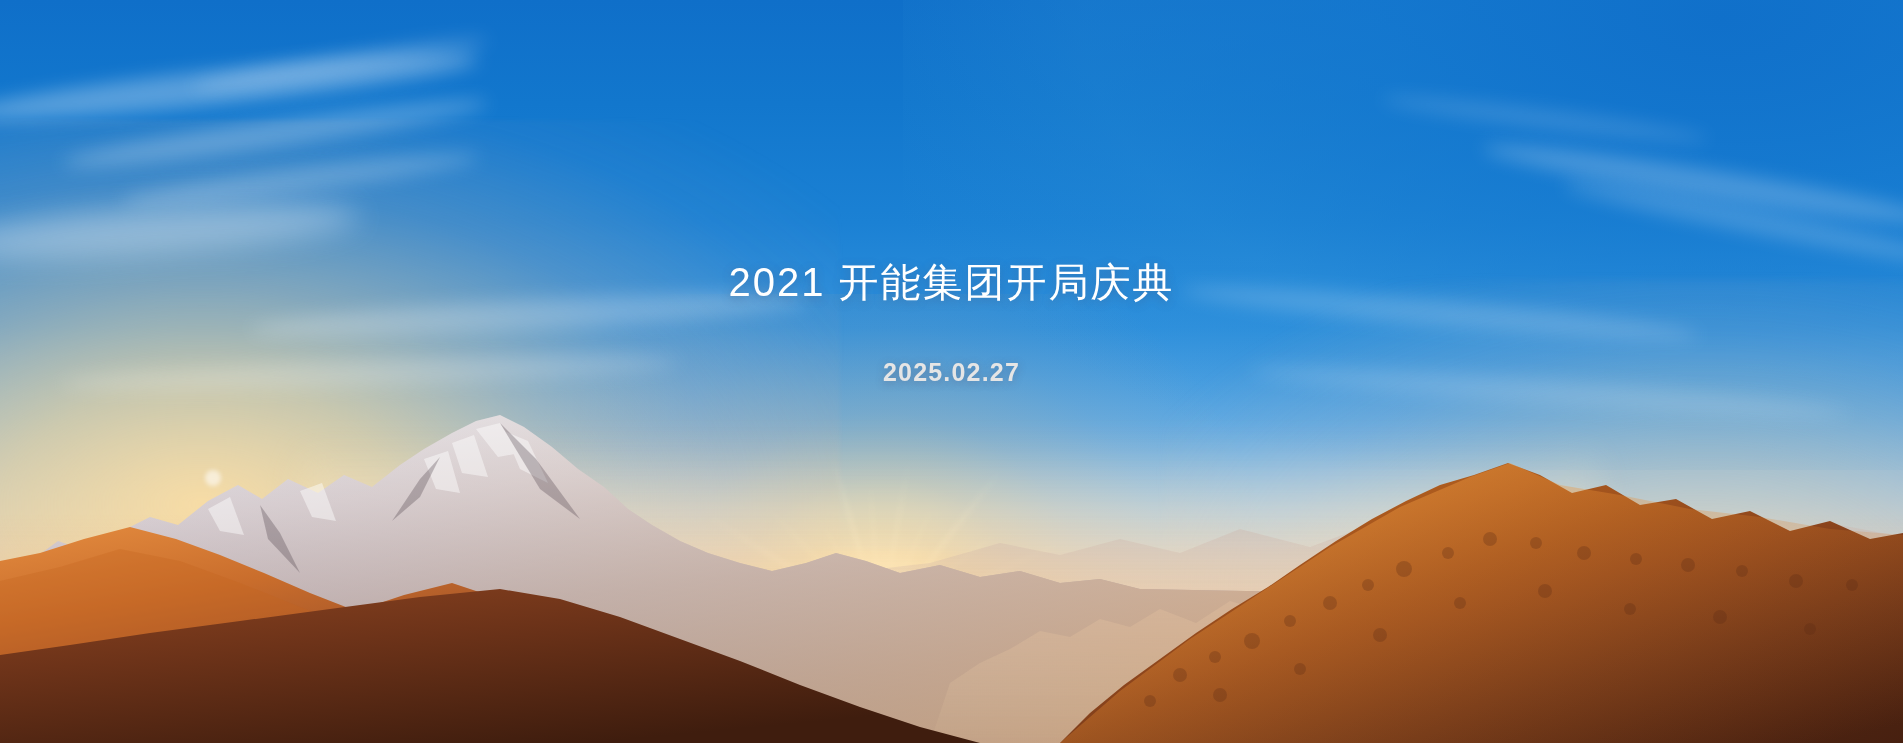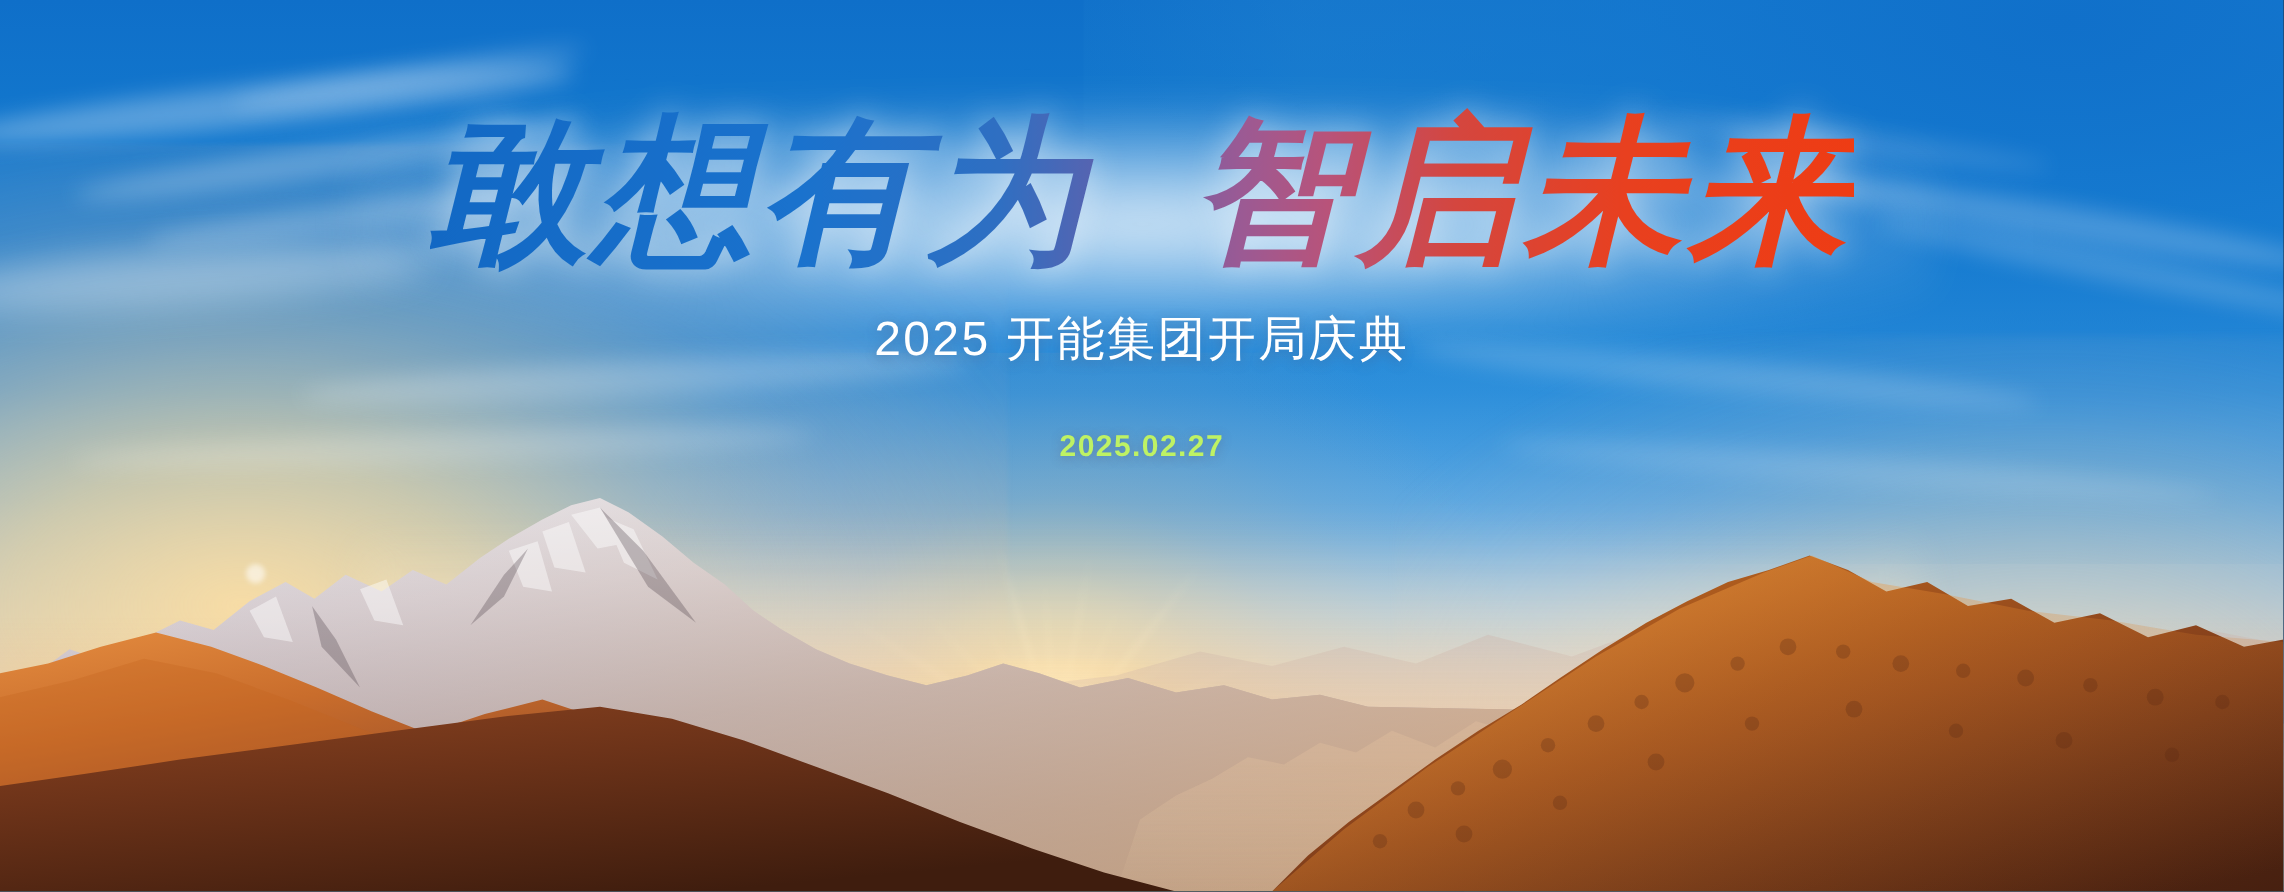--- a/index.html
+++ b/index.html
@@ -273,21 +273,21 @@
     font-size: 26px;
     font-weight: 400;
     letter-spacing: 0.3px;
     text-shadow: 0 2px 8px rgba(70,90,130,0.40);
   }
   .event-date {
     position: absolute;
     left: 0; top: 358px;
     width: 100%;
     text-align: center;
-    color: #bef264;
+    color: #e5e5e5;
     font-size: 25px;
     font-weight: 700;
     letter-spacing: 1.2px;
     text-shadow: 0 2px 9px rgba(90,90,120,0.45);
   }
 </style>
 </head>
 <body>
 
 <div class="banner">
@@ -495,22 +495,18 @@
   <div class="flare f5"></div>
   <div class="flare f1"></div>
   <div class="flare f2"></div>
   <div class="flare f3"></div>
   <div class="flare f4"></div>
 
   <div class="bottom-warm"></div>
 
   <div class="content">
 
-    <div class="headline-wrap">
-      <div class="headline-halo"></div>
-      <div class="headline"><span>敢想有为</span><span class="gap"> </span><span>智启未来</span></div>
-    </div>
-
-    <div class="sub-cn">2025 开能集团开局庆典</div>
+
+    <div class="sub-cn">2021 开能集团开局庆典</div>
     <div class="event-date">2025.02.27</div>
 
   </div>
 </div>
 
 </body></html>

